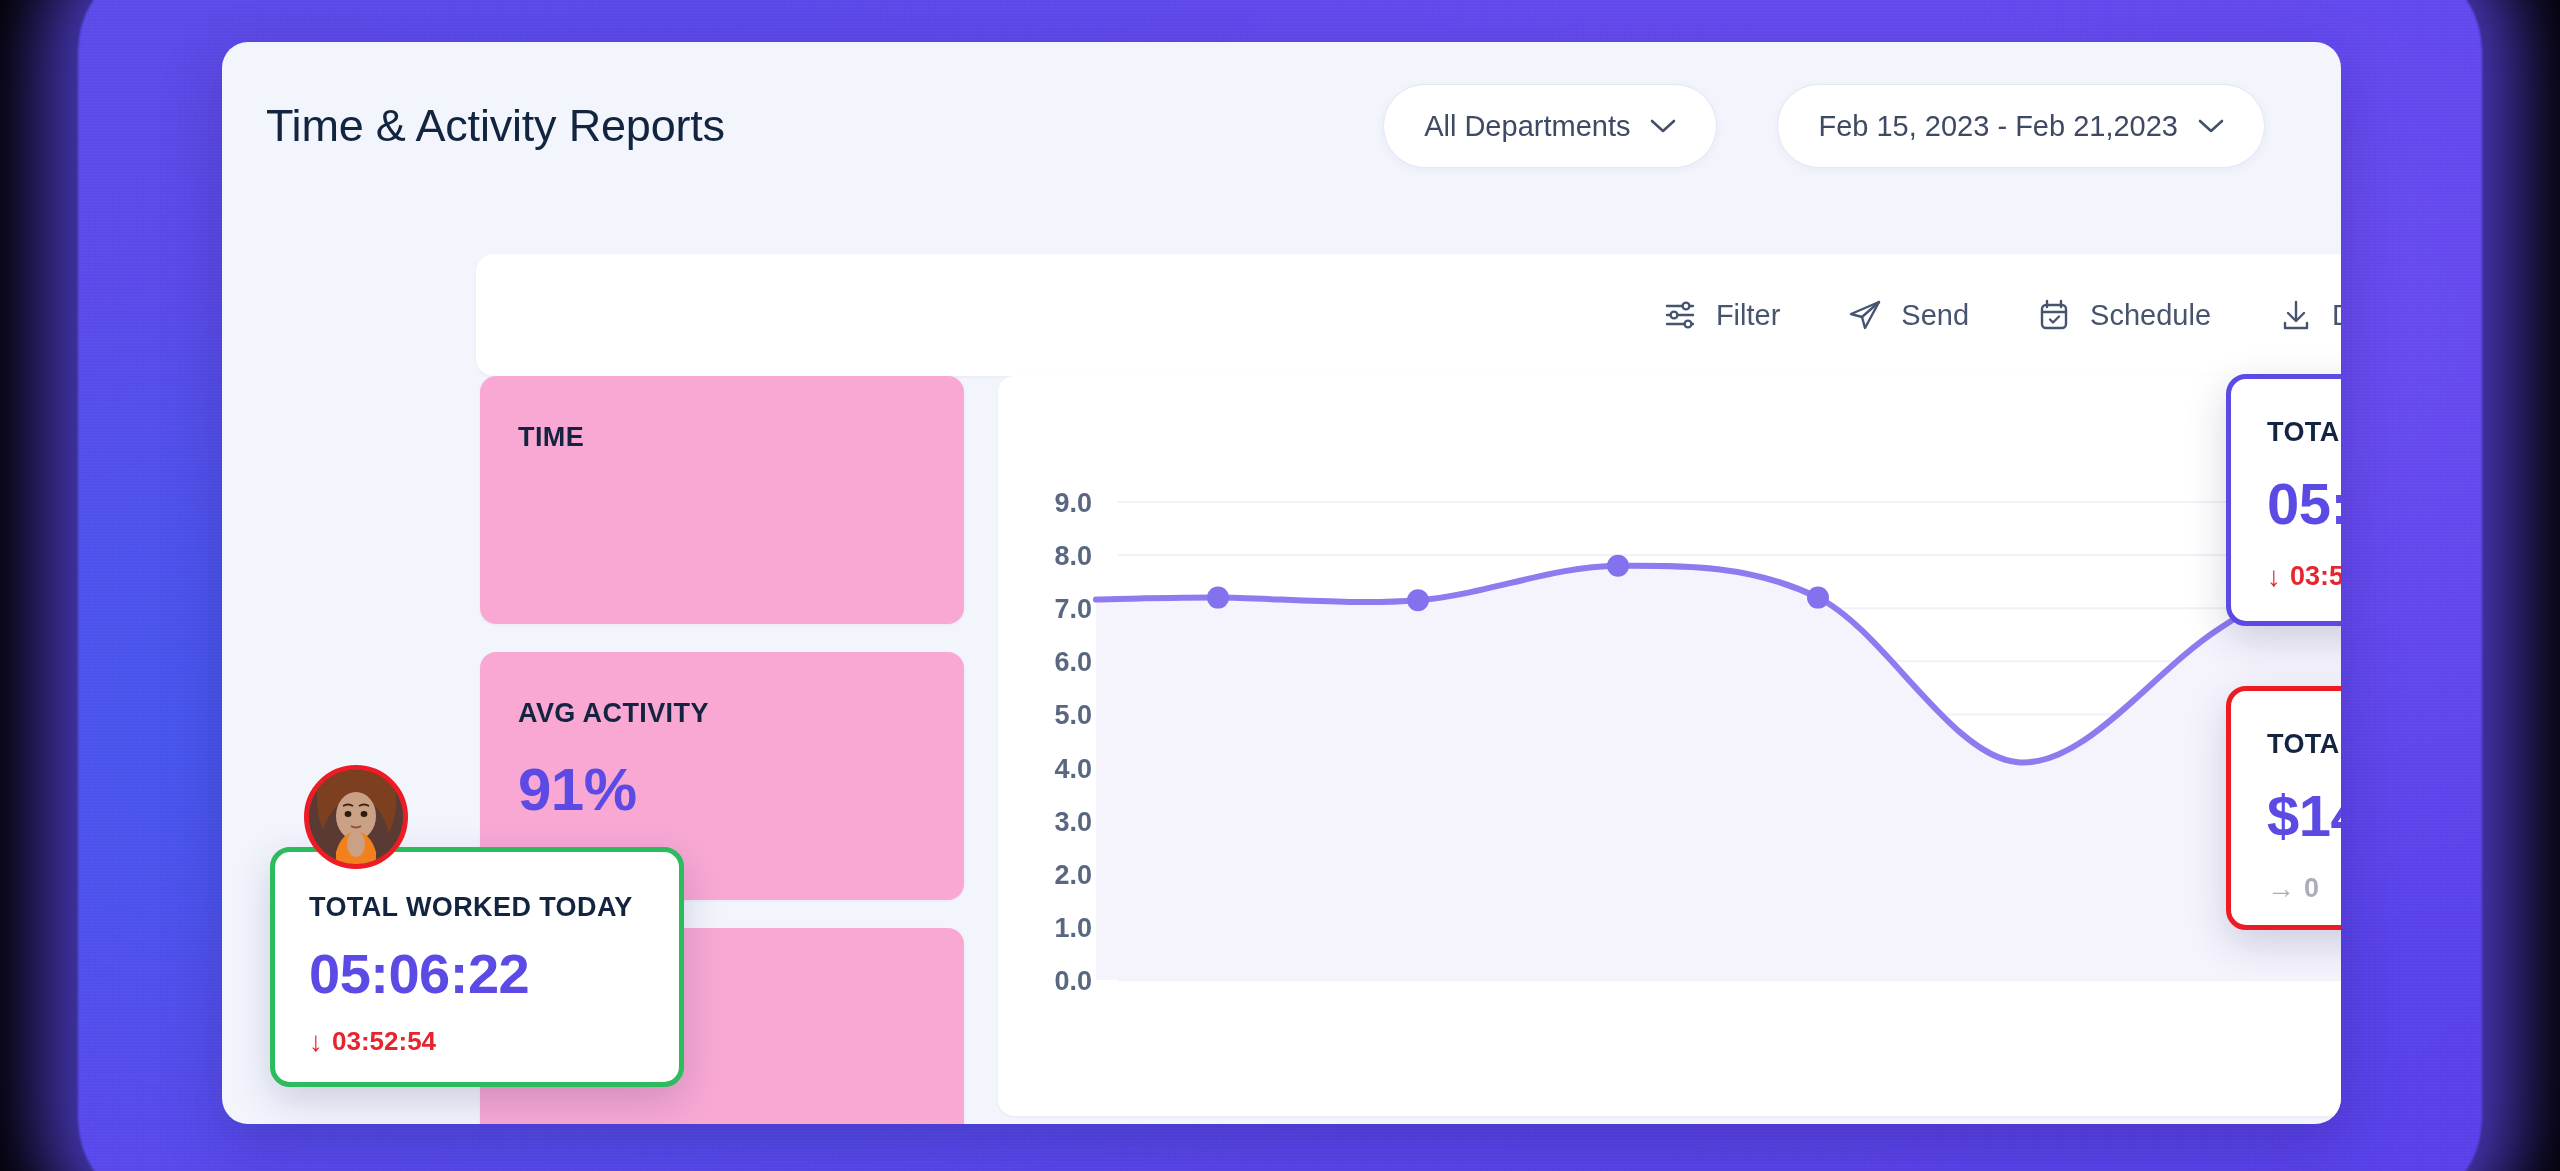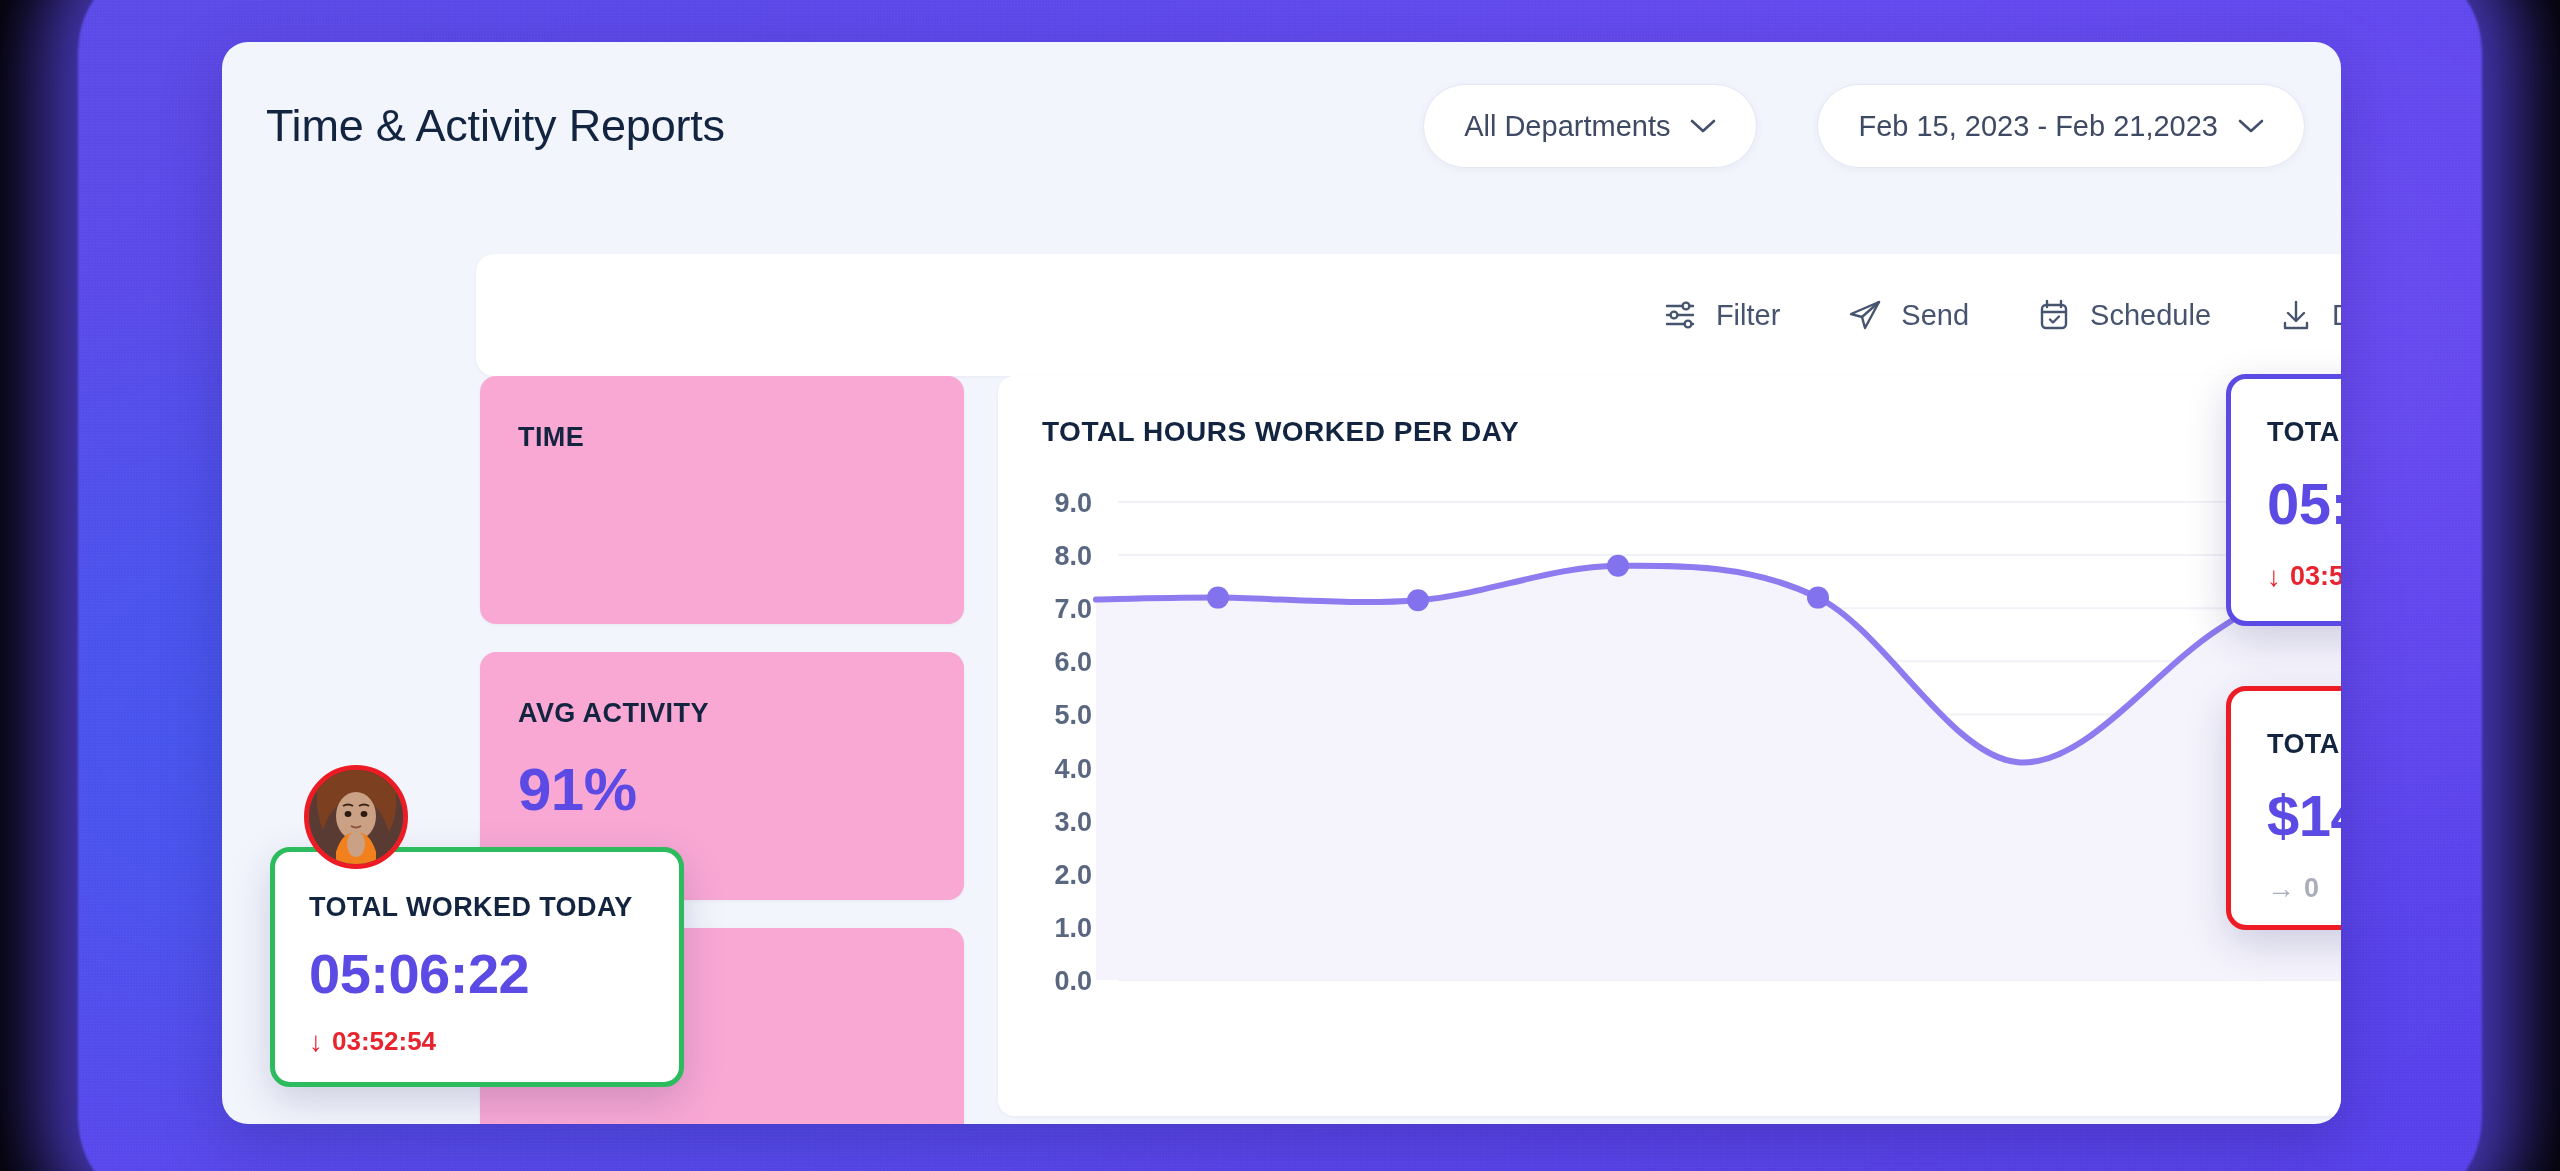--- a/index.html
+++ b/index.html
@@ -61,21 +61,21 @@
     overflow: hidden;
   }
 
   
   .app-header {
     position: absolute;
     left: 0; top: 0;
     width: 100%; height: 168px;
     display: flex;
     align-items: center;
-    padding: 0 36px 0 44px;
+    padding: 0 76px 0 44px;
   }
   .page-title {
     font-size: 45px;
     font-weight: 400;
     color: #12243f;
     letter-spacing: -0.2px;
   }
   .header-controls {
     margin-left: auto;
     display: flex;
@@ -370,21 +370,20 @@
         <div class="stat-card tall">
           <div class="stat-title">AVG ACTIVITY</div>
           <div class="stat-value">91%</div>
         </div>
 
         <div class="stat-card empty"></div>
 
       </div>
 
       <div class="chart-card">
-        <div class="chart-title">TOTAL HOURS WORKED PER DAY</div>
 
         <div class="plot">
           <svg id="chart-svg" width="1520" height="530" viewBox="0 0 1520 530">
             <g id="grid-lines">
                 <line x1="108" x2="1508" y1="26" y2="26" stroke="#f1f1f8" stroke-width="2"></line>
                 <line x1="108" x2="1508" y1="79.11111111111111" y2="79.11111111111111" stroke="#f1f1f8" stroke-width="2"></line>
                 <line x1="108" x2="1508" y1="132.22222222222223" y2="132.22222222222223" stroke="#f1f1f8" stroke-width="2"></line>
                 <line x1="108" x2="1508" y1="185.33333333333331" y2="185.33333333333331" stroke="#f1f1f8" stroke-width="2"></line>
                 <line x1="108" x2="1508" y1="238.44444444444443" y2="238.44444444444443" stroke="#f1f1f8" stroke-width="2"></line>
                 <line x1="108" x2="1508" y1="291.55555555555554" y2="291.55555555555554" stroke="#f1f1f8" stroke-width="2"></line>

